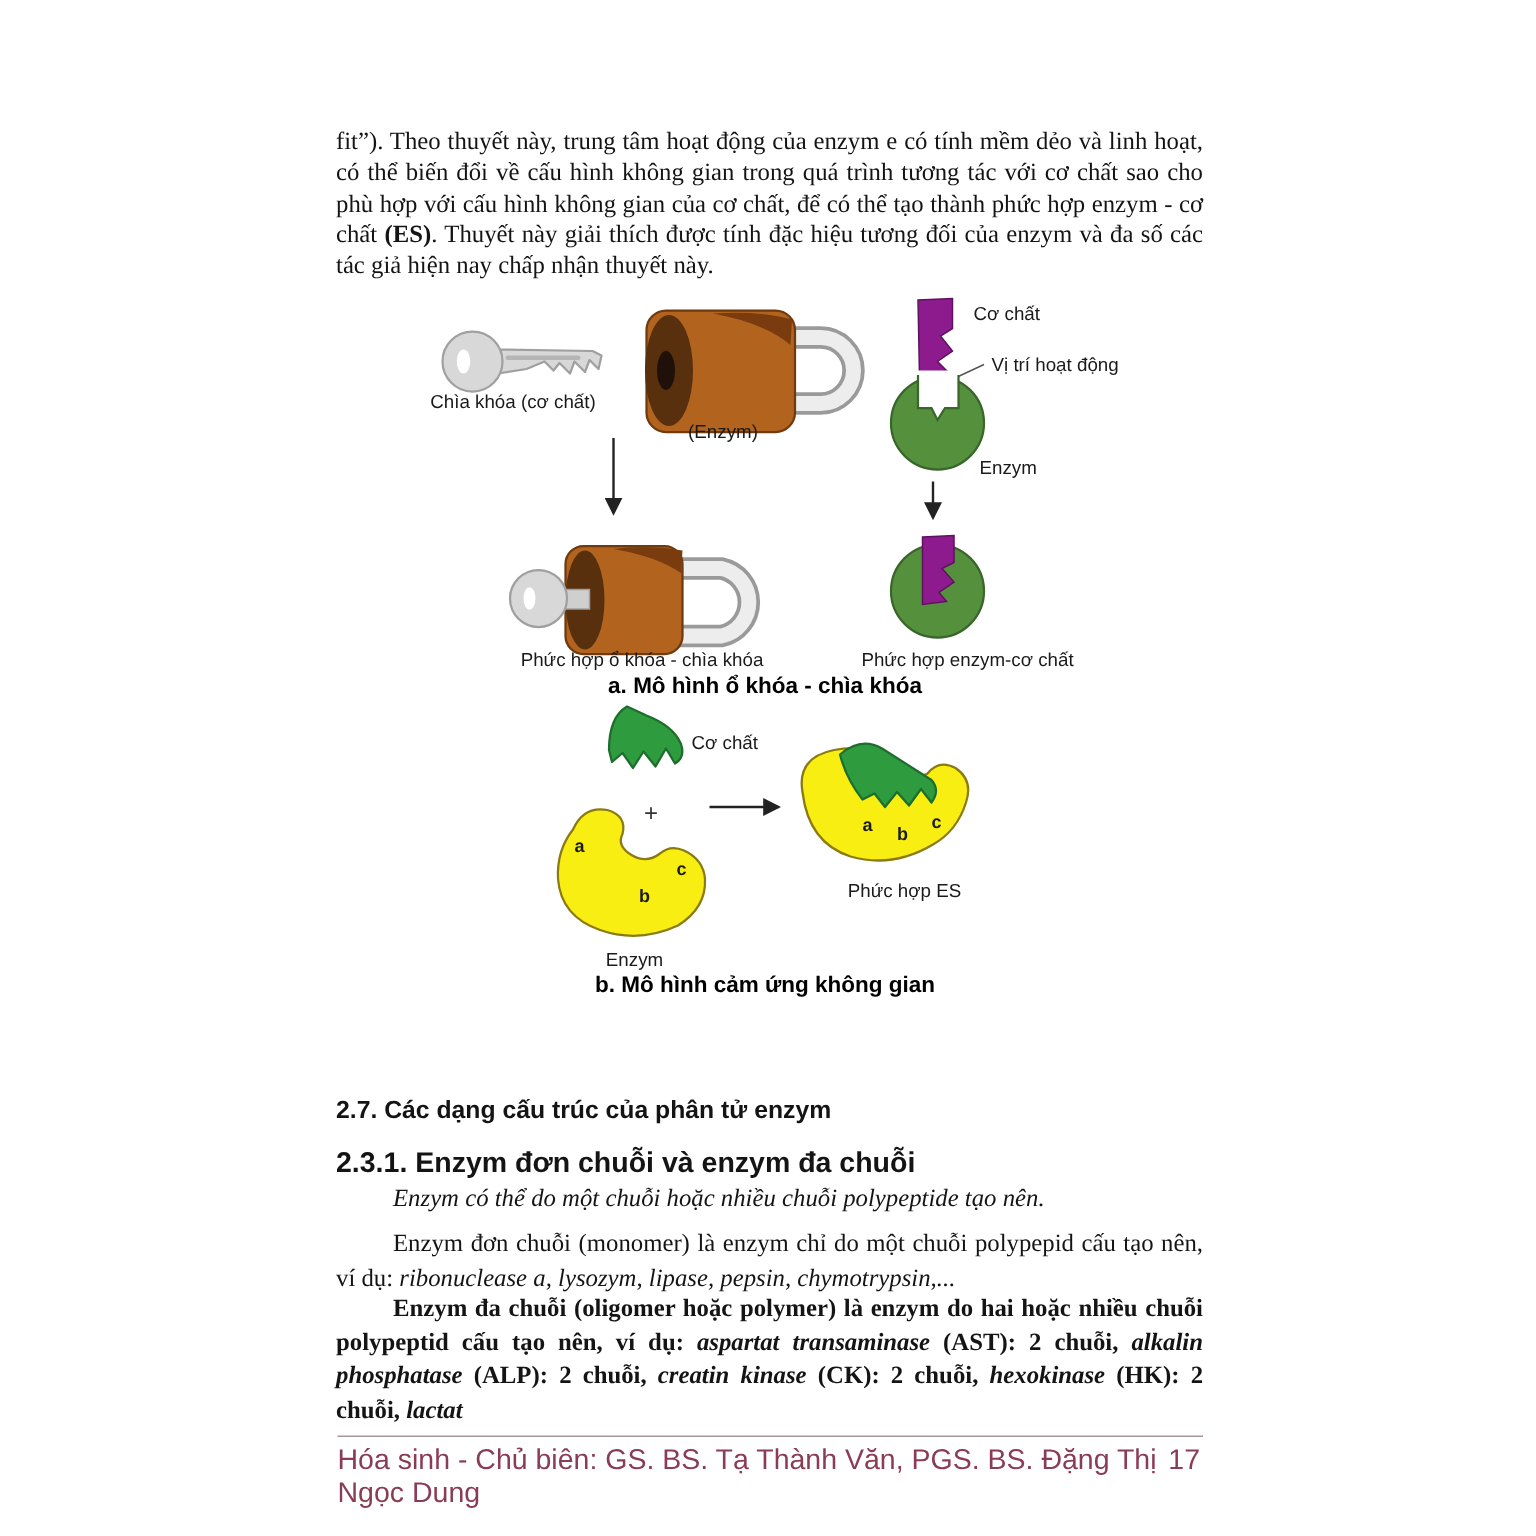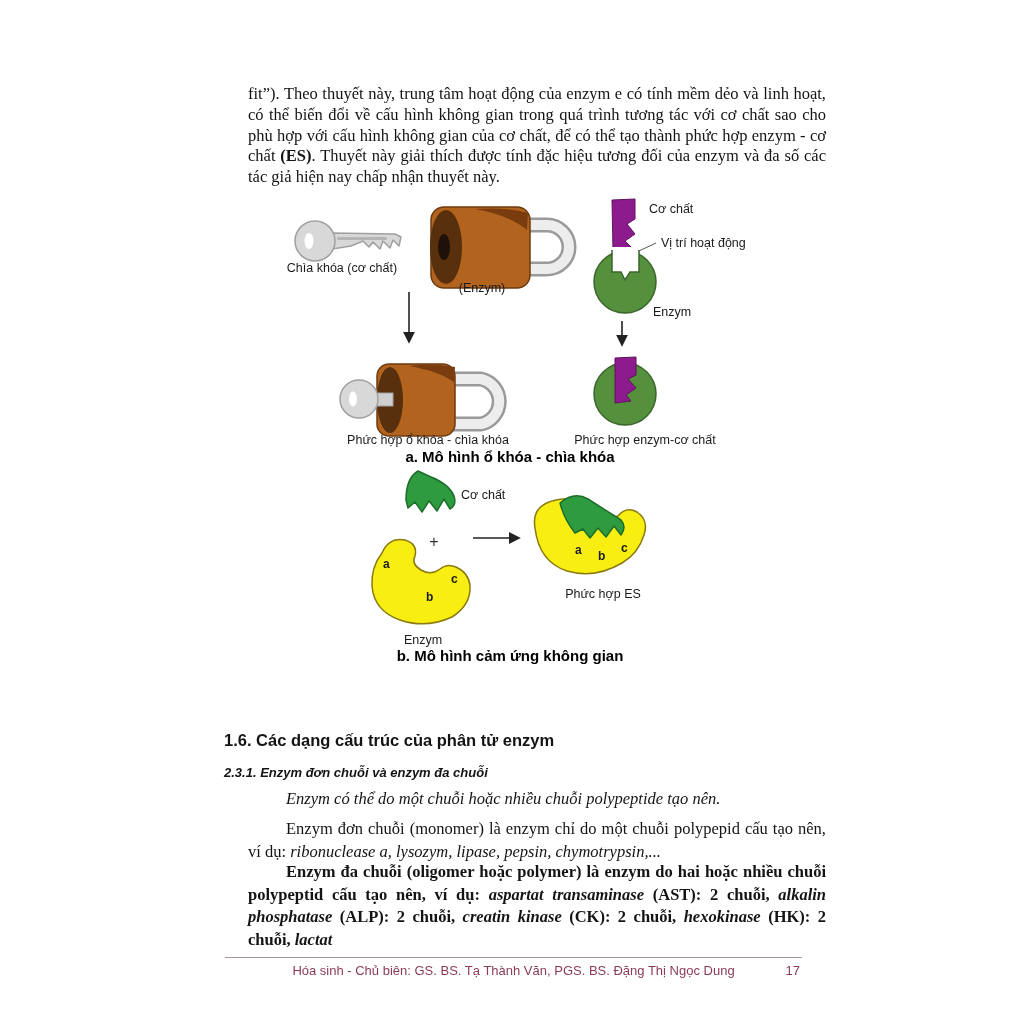--- a/index.html
+++ b/index.html
@@ -1,30 +1,30 @@
 <!DOCTYPE html>
 <html><head>
 <meta charset="utf-8">
 <style>
   html,body { margin:0; padding:0; }
   body {
     width:1024px; height:1024px; background:#ffffff; position:relative;
     font-family:"Liberation Serif", serif; color:#141414; overflow:hidden;
   }
   .abs { position:absolute; }
-  .body-text { font-size:16.5px; text-align:justify; line-height:22.5px;margin-left:24px; }
+  .body-text { font-size:16.5px; text-align:justify; line-height:22.5px; }
   .tight { line-height:20.8px; }
   .indent { text-indent:38px; }
   .sans { font-family:"Liberation Sans", sans-serif; }
   .fig-cap { font-size:14px; line-height:21px; text-align:center; color:#1a1a1a; }
   .h-main { font-size:16.5px; font-weight:bold; }
-  .h-sub  { font-size:13px; font-weight:bold; font-style:italic; }
+  .h-sub  { font-size:19px; font-weight:bold; }
   .footer-rule { left:225px; top:957px; width:577px; height:0; border-top:1.5px solid #a9969d; }
   .footer { left:225px; top:963px; width:577px; font-family:"Liberation Sans", sans-serif;
-            font-size:13px; color:#8b3c55; text-align:center; }
+            font-size:19px; color:#8b3c55; text-align:left; }
   .pagenum { position:absolute; right:2px; top:0; }
   svg text { font-family:"Liberation Sans", sans-serif; fill:#1a1a1a; }
   .svg-label { font-size:12.5px; }
   .svg-caption { font-size:15px; font-weight:bold; fill:#000; }
   .site-letter { font-size:12px; font-weight:bold; }
   .plus-glyph { font-size:16px; fill:#333; }
 </style>
 </head>
 <body>
 
@@ -121,21 +121,21 @@
     <text x="396" y="84" class="site-letter" fill="#b01818">c</text>
   </g>
   <text x="378" y="130" text-anchor="middle" class="svg-label">Phức hợp ES</text>
 
   <text x="285" y="193" text-anchor="middle" class="svg-caption">b. Mô hình cảm ứng không gian</text>
 </svg>
 
 <div class="abs sans fig-cap" style="left:225px; top:681px; width:577px;">
 </div>
 
-<div class="abs sans h-main" style="left:224px; top:731px;">1.6. Các dạng cấu trúc của phân tử enzym</div>
+<div class="abs sans h-main" style="left:224px; top:731px;">2.7. Các dạng cấu trúc của phân tử enzym</div>
 <div class="abs sans h-sub" style="left:224px; top:765px;">2.3.1. Enzym đơn chuỗi và enzym đa chuỗi</div>
 
 <div class="abs body-text indent" style="left:224px; top:788px; width:578px;font-style:italic;">Enzym có thể do một chuỗi hoặc nhiều chuỗi polypeptide tạo nên.</div>
 
 <div class="abs body-text indent" style="left:224px; top:818px; width:578px;">
   <span>Enzym đơn chuỗi (monomer) là enzym chỉ do một chuỗi polypepid cấu tạo nên, ví dụ: </span><i>ribonuclease a, lysozym, lipase, pepsin, chymotrypsin,...</i>
 </div>
 
 <div class="abs body-text indent" style="left:224px; top:861px; width:578px;font-weight:bold;">
   <span>Enzym đa chuỗi (oligomer hoặc polymer) là enzym do hai hoặc nhiều chuỗi polypeptid cấu tạo nên, ví dụ: </span><i>aspartat transaminase</i><span> (AST): 2 chuỗi, </span><i>alkalin phosphatase</i><span> (ALP): 2 chuỗi, </span><i>creatin kinase</i><span> (CK): 2 chuỗi, </span><i>hexokinase</i><span> (HK): 2 chuỗi, </span><i>lactat</i>

